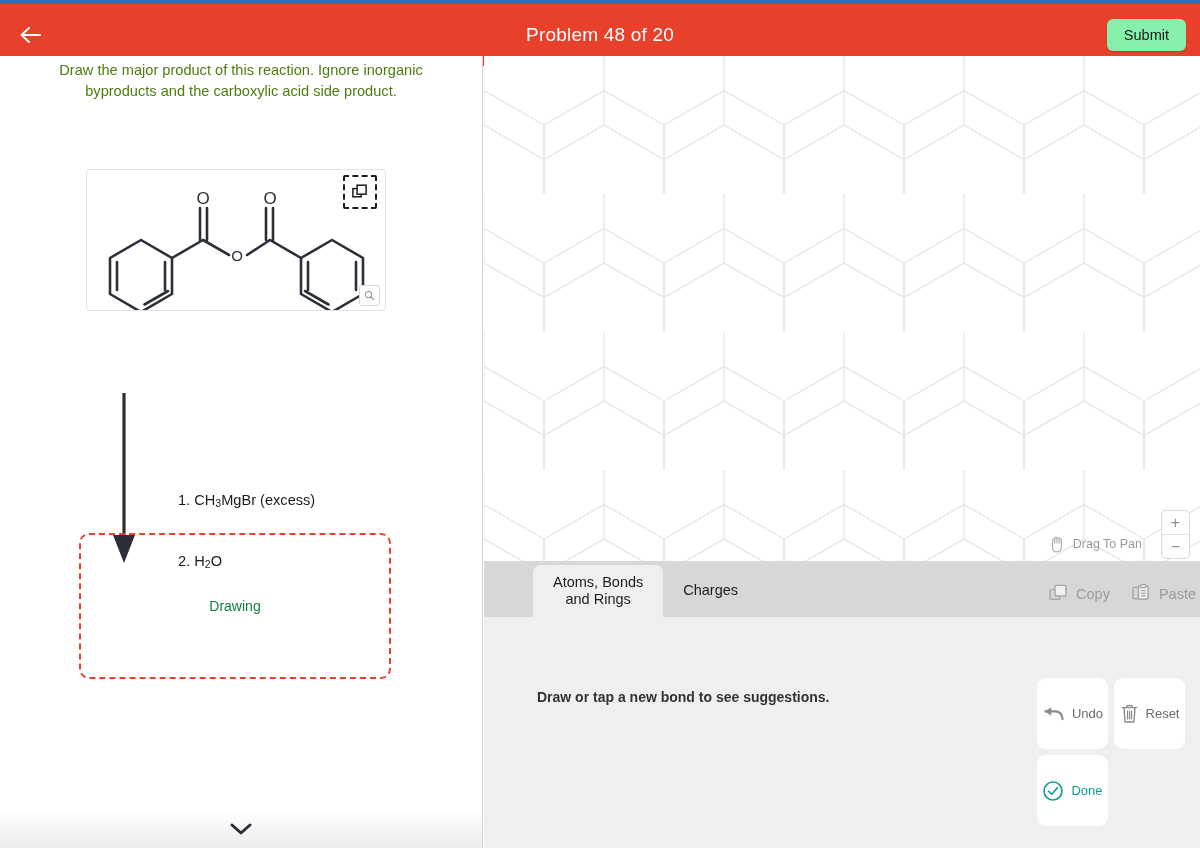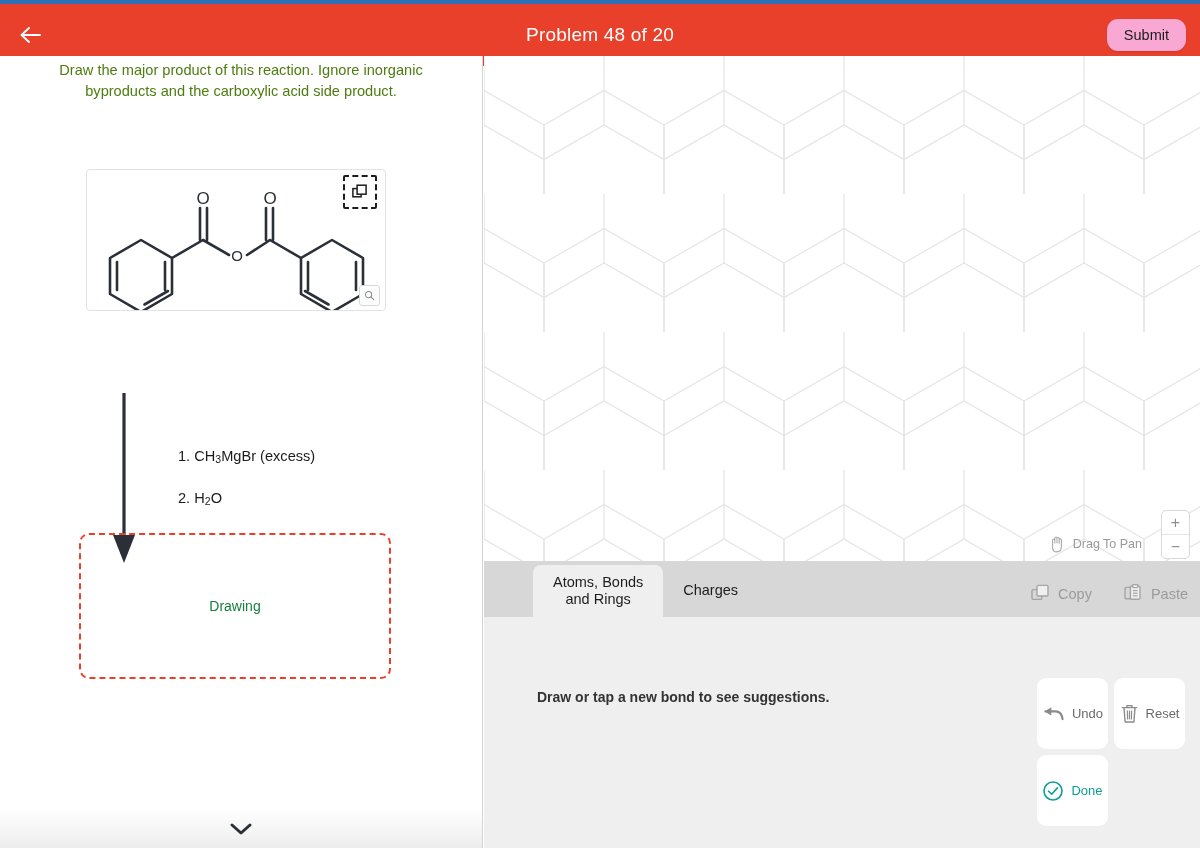--- a/index.html
+++ b/index.html
@@ -54,23 +54,23 @@
     position: absolute;
     left: 0; right: 0;
     text-align: center;
     color: #ffffff;
     font-size: 19px;
     letter-spacing: .2px;
   }
   .submit-btn {
     position: absolute;
     right: 14px;
-    background: #f9a8d4;
+    background: #86efac;
     color: #1a1a1a;
-    border-radius: 11px;
+    border-radius: 6px;
     padding: 8px 17px;
     font-size: 14.5px;
     cursor: pointer;
     box-shadow: 0 1px 2px rgba(0,0,0,.12);
   }
 
   
   .left-panel {
     position: absolute;
     top: 56px; left: 0;
@@ -129,21 +129,21 @@
     position: absolute;
     left: 108px; top: 335px;
     width: 40px; height: 180px;
   }
   .reagents {
     position: absolute;
     left: 178px; top: 392px;
     color: #1b1b1b;
     font-size: 14.6px;
   }
-  .reagents div { margin-bottom: 25px; }
+  .reagents div { margin-bottom: 25px; margin-top: 44px; }
   .reagents sub { font-size: 10.5px; vertical-align: -2px; }
 
   
   .drop-zone {
     position: absolute;
     left: 79px; top: 477px;
     width: 312px; height: 146px;
     border: 2px dashed #e8402a;
     border-radius: 10px;
     display: flex;
@@ -232,24 +232,24 @@
     font-size: 14.5px;
     line-height: 1.18;
     color: #1d1d1d;
     cursor: pointer;
     border-radius: 8px 8px 0 0;
   }
   .tab.active { background: #efefef; }
   .tab.tab-offset { margin-left: 49px; }
   .clip-actions {
     position: absolute;
-    right: 12px; bottom: 14px;
-    display: flex;
-    align-items: center;
-    gap: 32px;
+    right: 4px; bottom: 14px;
+    display: flex;
+    align-items: center;
+    gap: 22px;
     color: #9b9b9b;
     font-size: 14.5px;
   }
   .clip-actions .ca {
     display: flex;
     align-items: center;
     gap: 8px;
     cursor: pointer;
   }
 

